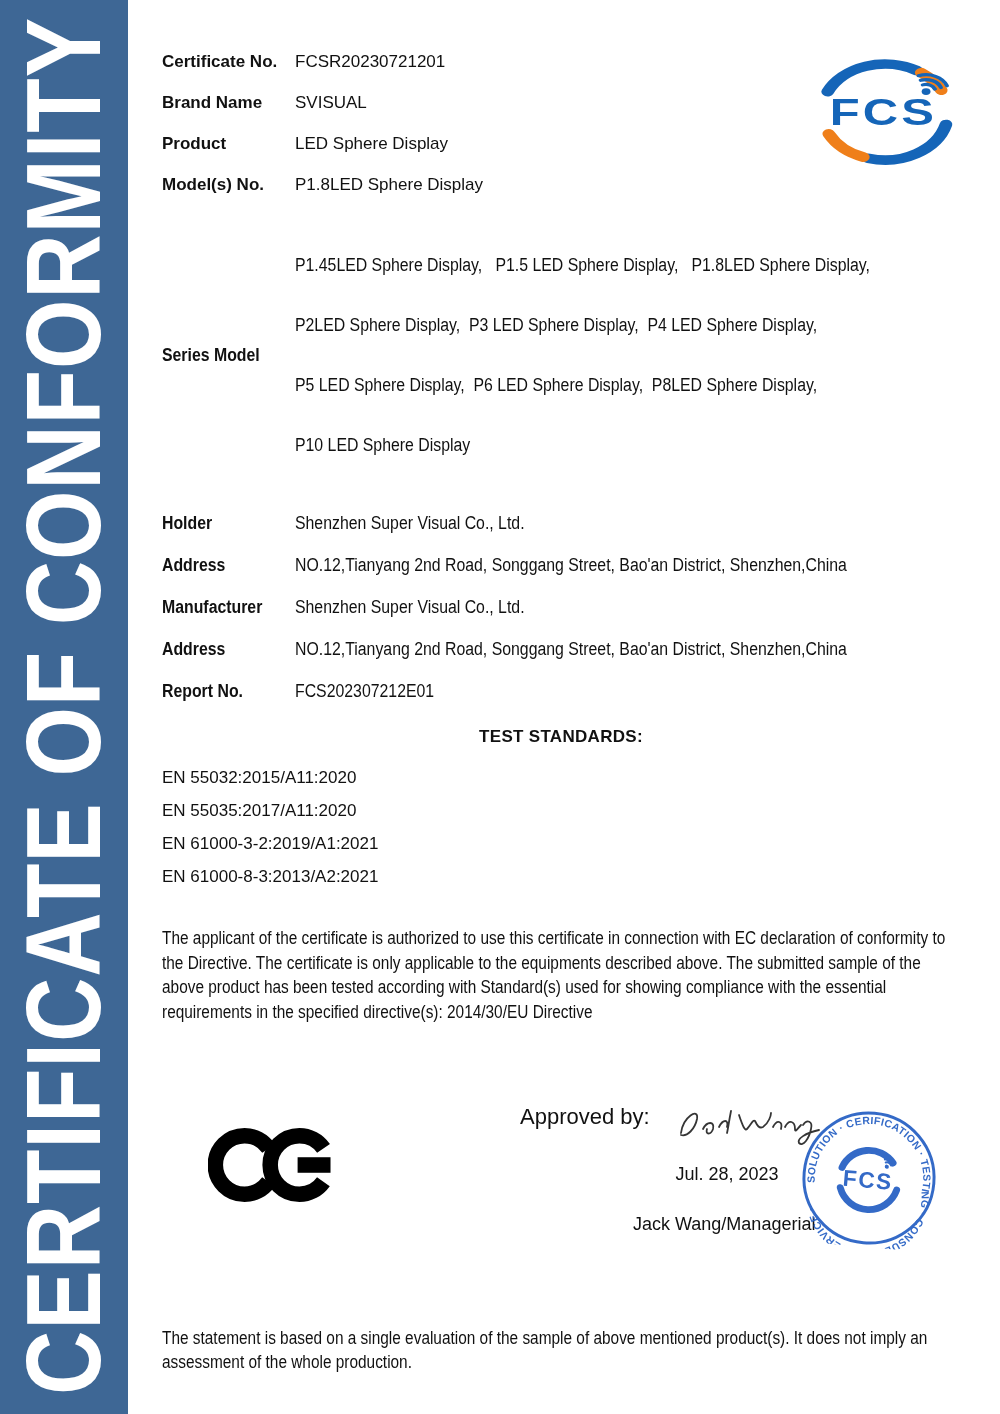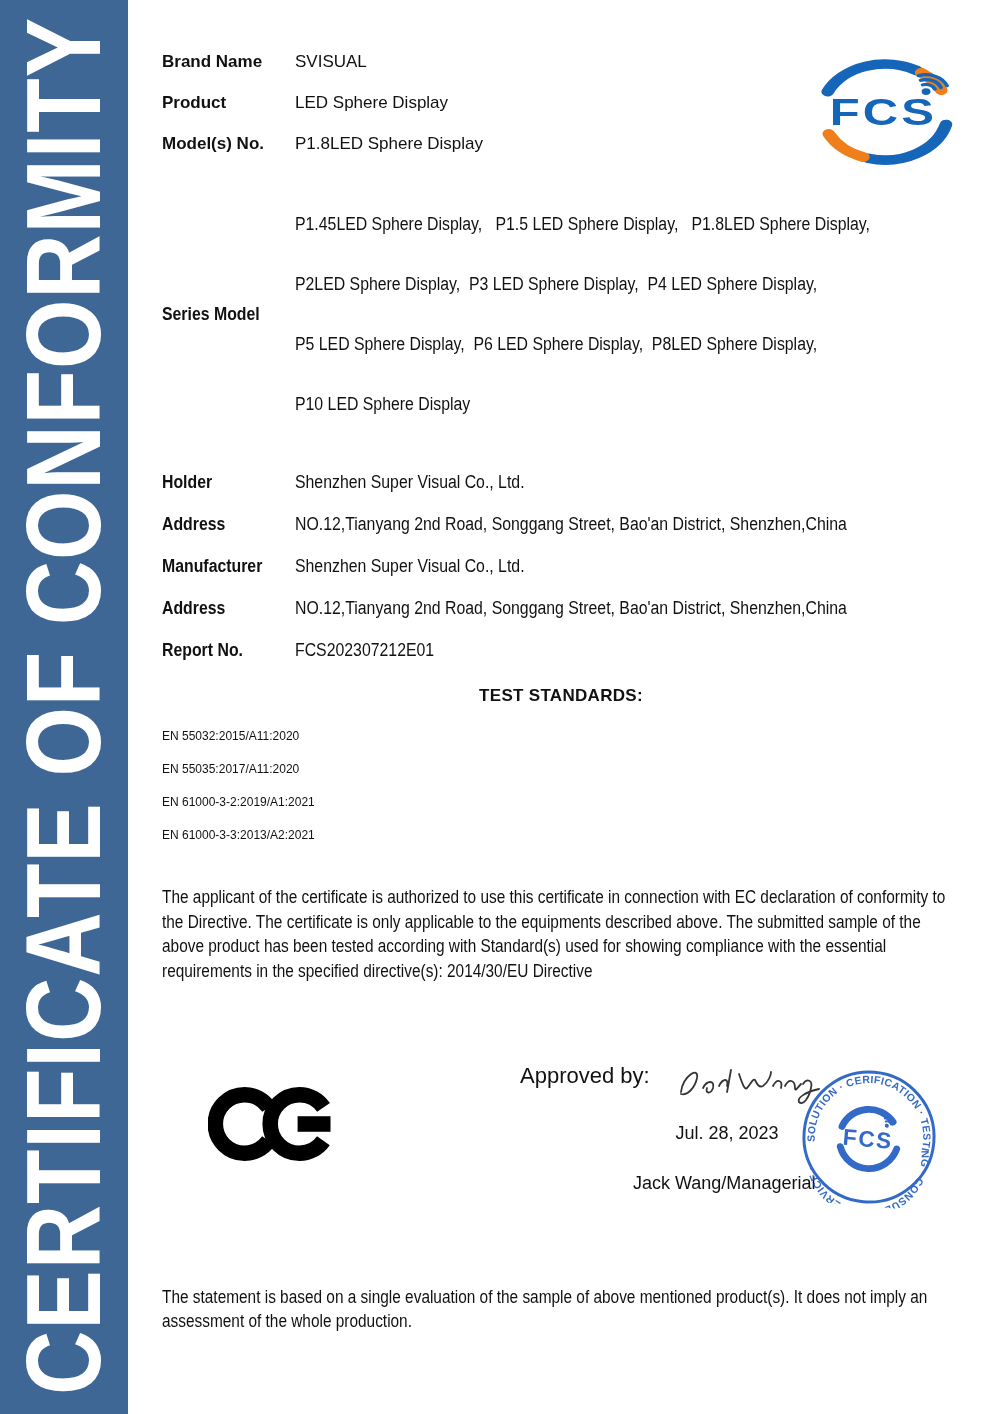--- a/index.html
+++ b/index.html
@@ -19,21 +19,21 @@
   .info-row{display:flex;margin-bottom:22px;font-size:17px;line-height:19px;}
   .info-label{width:133px;flex-shrink:0;font-weight:bold;}
   .info-value{flex:1;}
   .row-gap{margin-bottom:23px;}
   .series-row{align-items:center;margin-bottom:20px;}
   .series-lines div{line-height:22px;white-space:pre;}
   .narrow{display:inline-block;transform:scaleX(0.88);transform-origin:0 50%;white-space:pre;}
   .narrow-block{width:113.5%;transform:scaleX(0.88);transform-origin:0 0;}
   .cond{font-size:18px;}
   .standards-heading{margin-top:26px;font-size:17px;font-weight:bold;line-height:19px;letter-spacing:.3px;text-align:center;}
-  .standard-item{margin-top:14px;font-size:12px;line-height:19px;}
+  .standard-item{margin-top:14px;font-size:17px;line-height:19px;}
   .standard-item.first{margin-top:22px;}
   .declaration{margin-top:40px;font-size:17.5px;line-height:24.5px;}
   
   .approval{position:relative;height:230px;margin-top:72px;}
   .ce-mark{position:absolute;left:46px;top:23px;}
   .approved-by{position:absolute;left:358px;top:11px;font-size:22px;line-height:20px;}
   .signature{position:absolute;left:511px;top:0px;}
   .approval-date{position:absolute;left:505px;top:68px;width:120px;text-align:center;font-size:18px;}
   .signer{position:absolute;left:471px;top:118px;font-size:18px;}
   .stamp{position:absolute;left:638px;top:13px;transform:rotate(5deg);opacity:.95;}
@@ -60,20 +60,24 @@
       <path d="M 81.6 30.9 A 6 6 0 0 0 73.9 27.4" stroke="#1565b8" stroke-width="2.6"></path>
       <path d="M 85.4 29.6 A 10 10 0 0 0 72.6 23.6" stroke="#1565b8" stroke-width="2.6"></path>
       <path d="M 89.2 28.2 A 14 14 0 0 0 71.2 19.8" stroke="#1565b8" stroke-width="2.6"></path>
     </g>
     <circle cx="76" cy="33" r="2.8" fill="#1565b8"></circle>
     <text x="49" y="61" text-anchor="middle" font-size="31" font-weight="bold" letter-spacing="2" fill="#1565b8">FCS</text>
   </svg>
 
   <div class="content">
 
+    <div class="info-row">
+      <div class="info-label">Certificate No.</div>
+      <div class="info-value">FCSR20230721201</div>
+    </div>
     <div class="info-row">
       <div class="info-label">Brand Name</div>
       <div class="info-value">SVISUAL</div>
     </div>
     <div class="info-row">
       <div class="info-label">Product</div>
       <div class="info-value">LED Sphere Display</div>
     </div>
     <div class="info-row">
       <div class="info-label">Model(s) No.</div>
@@ -108,21 +112,21 @@
     </div>
     <div class="info-row row-gap cond">
       <div class="info-label"><span class="narrow">Report No.</span></div>
       <div class="info-value"><span class="narrow">FCS202307212E01</span></div>
     </div>
 
     <div class="standards-heading">TEST STANDARDS:</div>
     <div class="standard-item first">EN 55032:2015/A11:2020</div>
     <div class="standard-item">EN 55035:2017/A11:2020</div>
     <div class="standard-item">EN 61000-3-2:2019/A1:2021</div>
-    <div class="standard-item">EN 61000-3-3:2013/A2:2021</div>
+    <div class="standard-item">EN 61000-8-3:2013/A2:2021</div>
 
     <div class="declaration narrow-block">The applicant of the certificate is authorized to use this certificate in connection with EC declaration of conformity to the Directive. The certificate is only applicable to the equipments described above. The submitted sample of the above product has been tested according with Standard(s) used for showing compliance with the essential requirements in the specified directive(s): 2014/30/EU Directive</div>
 
     <div class="approval">
 
       <svg class="ce-mark" width="128" height="92" viewBox="0 0 140 100">
         <g fill="none" stroke="#000000">
           <circle cx="40" cy="50" r="32" stroke-width="17" stroke-dasharray="162 39" stroke-dashoffset="-19.5"></circle>
           <circle cx="100" cy="50" r="32" stroke-width="17" stroke-dasharray="162 39" stroke-dashoffset="-19.5"></circle>
         </g>

